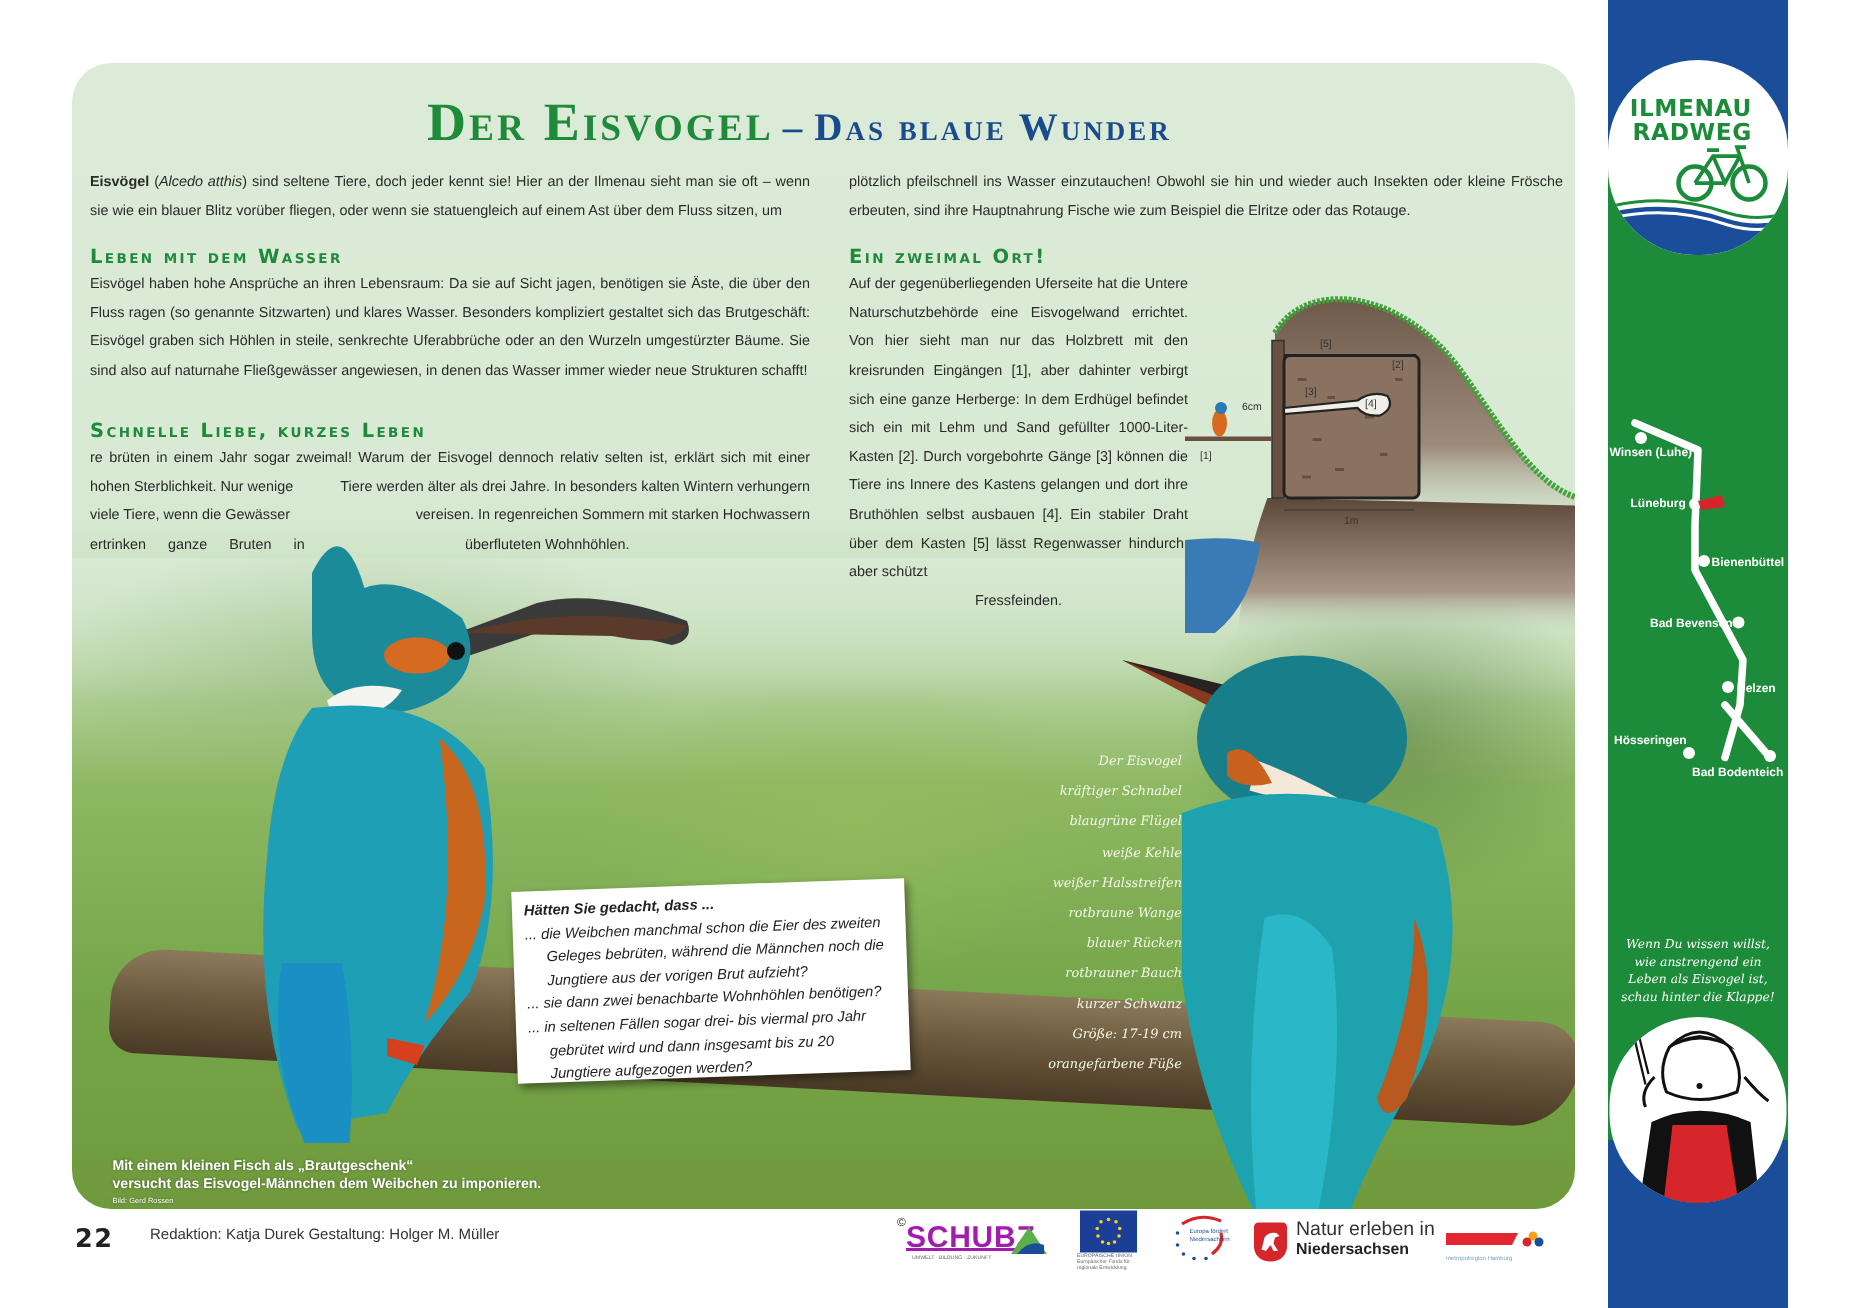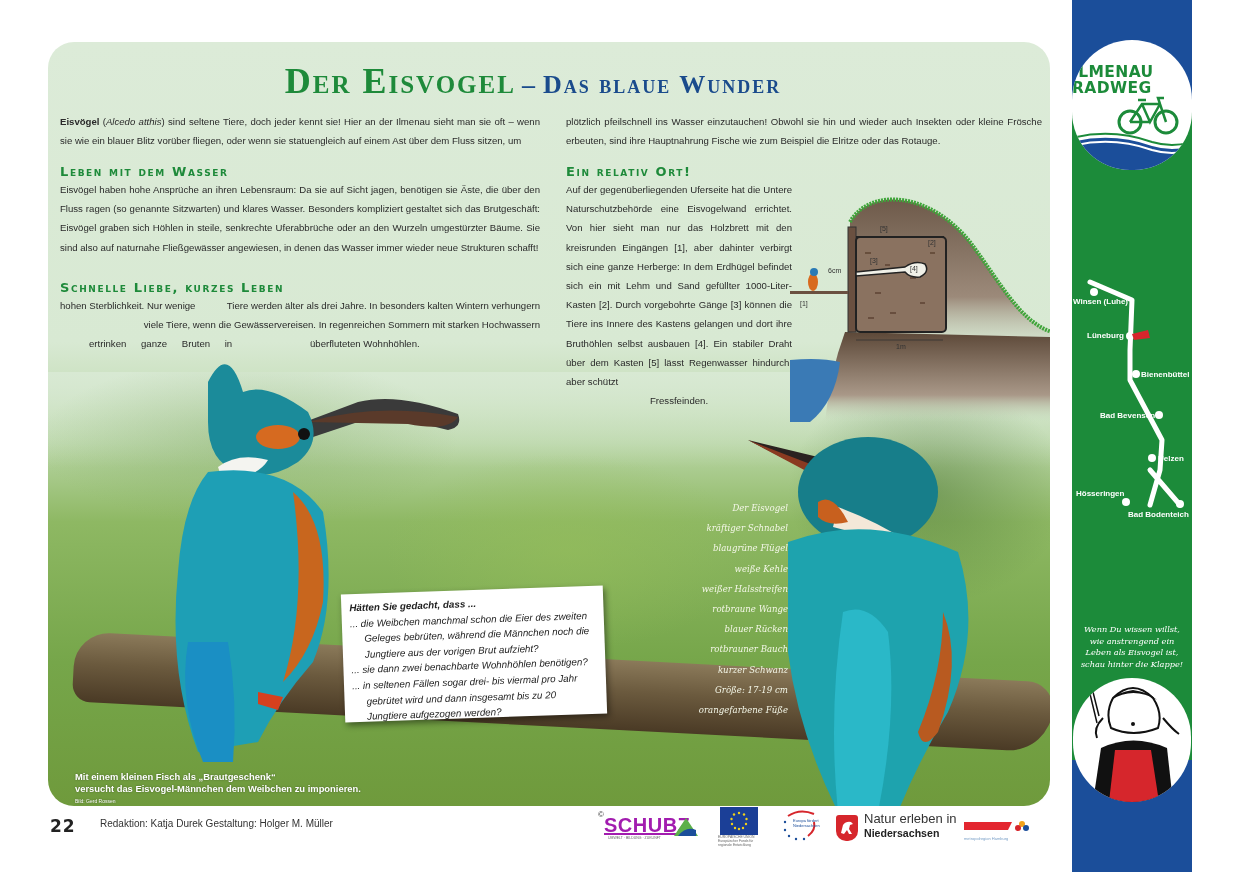--- a/index.html
+++ b/index.html
@@ -74,21 +74,21 @@
   .nds-crest { left: 836px; top: 815px; width: 22px; height: 26px; background: #d6262c; border-radius: 3px 3px 10px 10px; }
   .nds-text1 { left: 864px; top: 811px; font-size: 13px; color: #333; }
   .nds-text2 { left: 864px; top: 827px; font-size: 10.6px; font-weight: bold; color: #222; }
   .metro { left: 964px; top: 818px; width: 70px; height: 28px; }
 
   
   .sidebar { position: absolute; left: 1072px; top: 0; width: 120px; height: 872px; background: #1c8b3a; }
   .sb-top { position: absolute; left: 0; top: 0; width: 120px; height: 110px; background: #1b4e9a; }
   .sb-bottom { position: absolute; left: 0; top: 760px; width: 120px; height: 112px; background: #1b4e9a; }
   .sb-logo-circle { position: absolute; left: 0; top: 40px; width: 120px; height: 130px; background: #fff; border-radius: 60px 60px 58px 58px; overflow: hidden; }
-  .sb-logo-text { position: absolute; left: 0; top: 24px; width: 96px; text-align: left; font-family: "DejaVu Sans", sans-serif; font-weight: bold; color: #1c8b3a; font-size: 15.5px; line-height: 16px; letter-spacing: 0.4px; }
+  .sb-logo-text { position: absolute; left: 0; top: 24px; width: 96px; text-align: right; font-family: "DejaVu Sans", sans-serif; font-weight: bold; color: #1c8b3a; font-size: 15.5px; line-height: 16px; letter-spacing: 0.4px; }
   .map { position: absolute; left: 0; top: 270px; width: 120px; height: 260px; }
   .map-label { position: absolute; color: #fff; font-weight: bold; font-size: 8px; }
   .sb-hand { position: absolute; left: 4px; top: 624px; width: 112px; text-align: center; font-family: "DejaVu Serif", serif; font-style: italic; color: #fff; font-size: 8.2px; line-height: 11.6px; }
   .sb-girl-circle { position: absolute; left: 1px; top: 678px; width: 118px; height: 124px; background: #fff; border-radius: 59px; overflow: hidden; }
 </style>
 </head>
 <body>
 
 <div class="panel">
   <div class="photo-bg"></div>
@@ -103,35 +103,36 @@
     <b>Eisvögel</b>
     (<i>Alcedo atthis</i>)<span> sind seltene Tiere, doch jeder kennt sie! Hier an der Ilmenau sieht man sie oft – wenn sie wie ein blauer Blitz vorüber fliegen, oder wenn sie statuengleich auf einem Ast über dem Fluss sitzen, um</span>
   </div>
   <div class="txt" style="left:518px; top:70px; width:476px;">plötzlich pfeilschnell ins Wasser einzutauchen! Obwohl sie hin und wieder auch Insekten oder kleine Frösche erbeuten, sind ihre Hauptnahrung Fische wie zum Beispiel die Elritze oder das Rotauge.</div>
 
   <div class="h" style="left:12px; top:122px;">Leben mit dem Wasser</div>
   <div class="txt" style="left:12px; top:138px; width:480px;">Eisvögel haben hohe Ansprüche an ihren Lebensraum: Da sie auf Sicht jagen, benötigen sie Äste, die über den Fluss ragen (so genannte Sitzwarten) und klares Wasser. Besonders kompliziert gestaltet sich das Brutgeschäft: Eisvögel graben sich Höhlen in steile, senkrechte Uferabbrüche oder an den Wurzeln umgestürzter Bäume. Sie sind also auf naturnahe Fließgewässer angewiesen, in denen das Wasser immer wieder neue Strukturen schafft!</div>
 
   <div class="h" style="left:12px; top:238px;">Schnelle Liebe, kurzes Leben</div>
   <div class="txt" style="left:12px; top:254px; width:480px;">
+    <div style="text-align:justify; text-align-last:justify;">re brüten in einem Jahr sogar zweimal! Warum der Eisvogel dennoch relativ selten ist, erklärt sich mit einer</div>
     <div style="display:flex; justify-content:space-between;">
       <span>hohen Sterblichkeit. Nur wenige</span>
       <span>Tiere werden älter als drei Jahre. In besonders kalten Wintern verhungern</span>
     </div>
-    <div style="display:flex; justify-content:flex-end;margin-left:17px;">
+    <div style="display:flex; justify-content:space-between;">
       <span>viele Tiere, wenn die Gewässer</span>
       <span>vereisen. In regenreichen Sommern mit starken Hochwassern</span>
     </div>
     <div style="position:relative;">
-      <span style="word-spacing:12px;margin-left:29px;">ertrinken ganze Bruten in</span>
+      <span style="word-spacing:12px;">ertrinken ganze Bruten in</span>
       <span style="position:absolute; left:250px;">überfluteten Wohnhöhlen.</span>
     </div>
   </div>
 
-  <div class="h" style="left:518px; top:122px;">Ein relativ Ort!</div>
+  <div class="h" style="left:518px; top:122px;">Ein zweimal Ort!</div>
   <div class="txt" style="left:518px; top:138px; width:226px;">
     <div>Auf der gegenüberliegenden Uferseite hat die Untere Naturschutzbehörde eine Eisvogelwand errichtet. Von hier sieht man nur das Holzbrett mit den kreisrunden Eingängen [1], aber dahinter verbirgt sich eine ganze Herberge: In dem Erdhügel befindet sich ein mit Lehm und Sand gefüllter 1000-Liter-Kasten [2]. Durch vorgebohrte Gänge [3] können die Tiere ins Innere des Kastens gelangen und dort ihre Bruthöhlen selbst ausbauen [4]. Ein stabiler Draht über dem Kasten [5] lässt Regenwasser hindurch, aber schützt</div>
     <div style="text-align:center;">Fressfeinden.</div>
   </div>
 
   <svg class="diagram" viewBox="0 0 262 240" width="262" height="240">
     <defs>
       <linearGradient id="hill" x1="0" y1="0" x2="0" y2="1">
         <stop offset="0" stop-color="#6e5a4a"></stop>
         <stop offset="0.6" stop-color="#9c8a7a"></stop>

